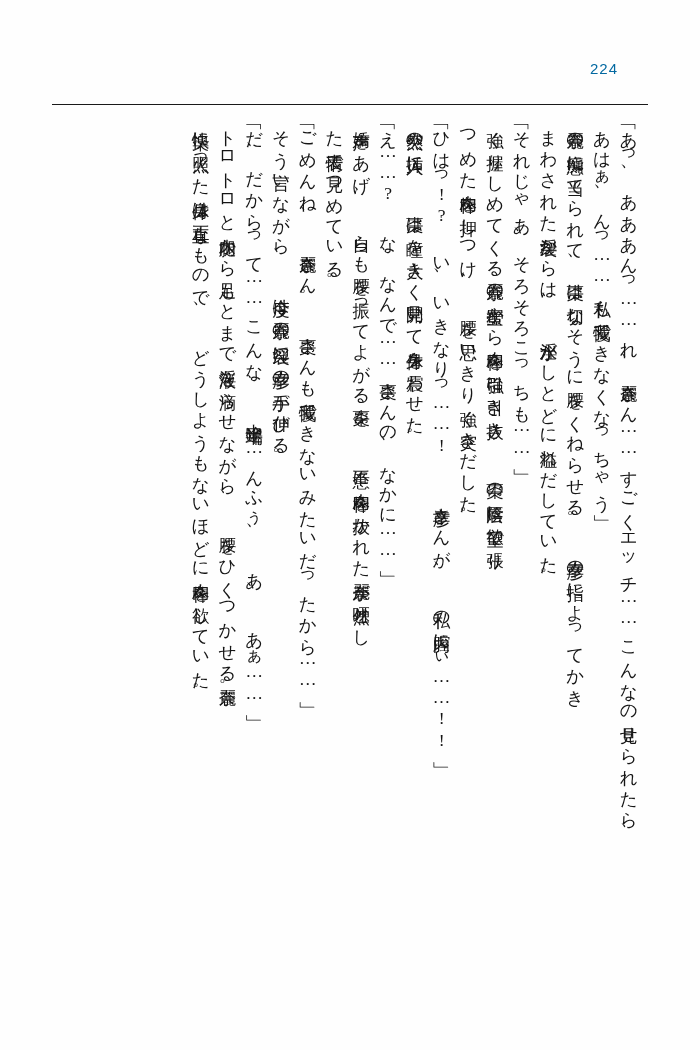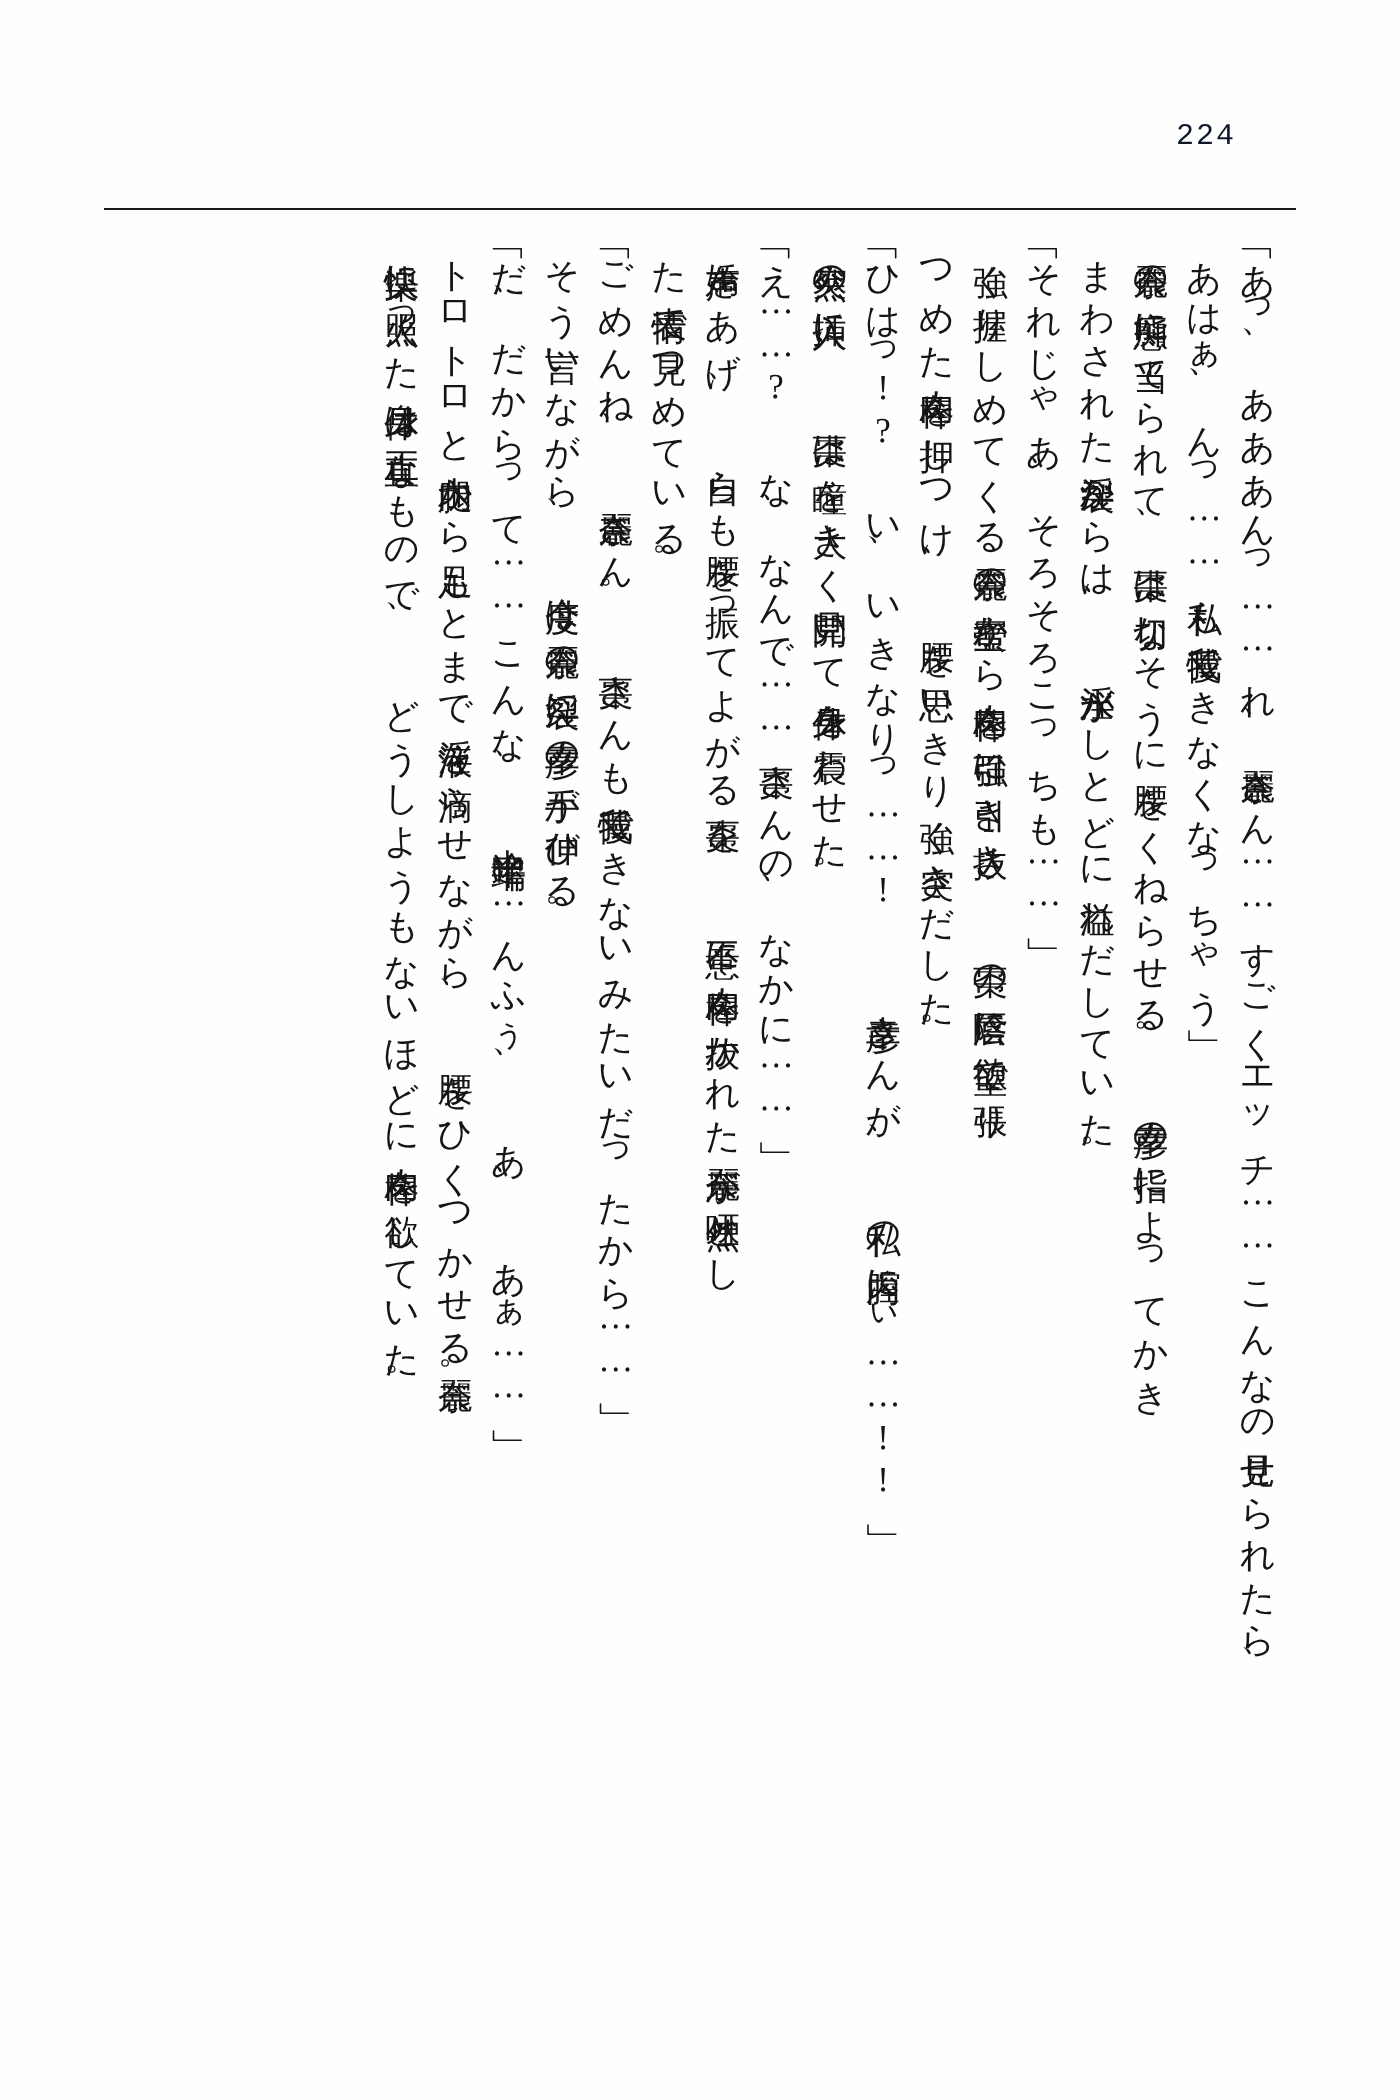--- a/index.html
+++ b/index.html
@@ -20,22 +20,22 @@
     inset: 0;
     background: #fefefe;
   }
   
   .page-number {
     position: absolute;
     top: 60px;
     right: 82px;
     font-size: 15px;
     letter-spacing: 1px;
-    color: #0f172a;
-    font-family: Liberation Mono, monospace;
+    color: #0369a1;
+    font-family: Liberation Sans, sans-serif;
   }
   
   .header-rule {
     position: absolute;
     top: 104px;
     left: 52px;
     right: 52px;
     height: 1px;
     background: #1a1a1a;
   }

